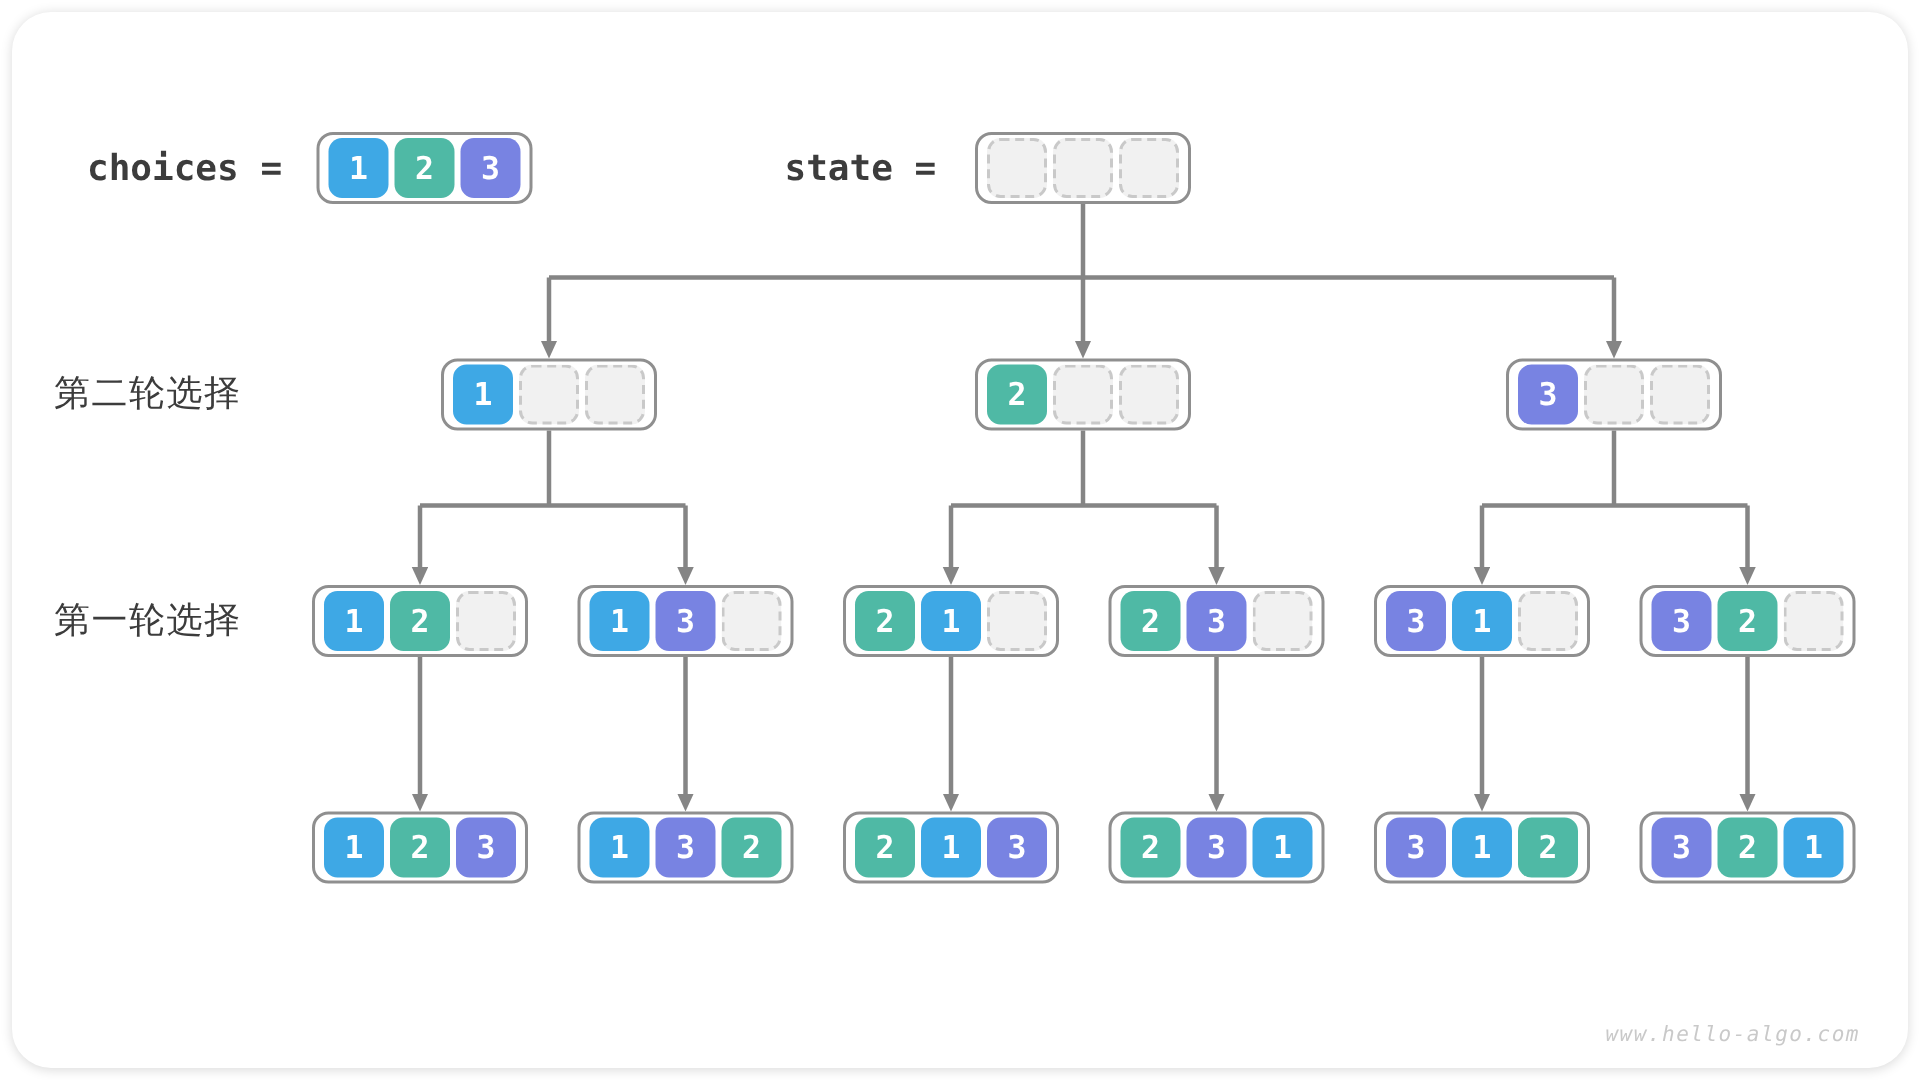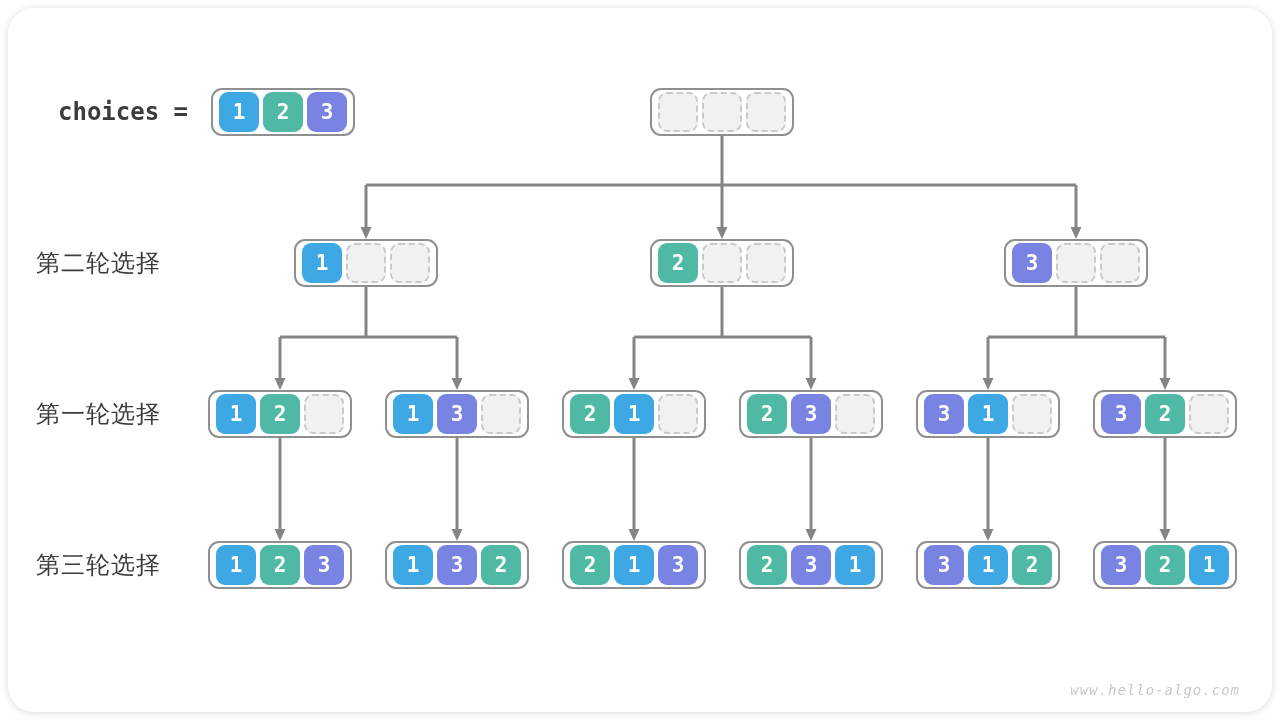--- a/index.html
+++ b/index.html
@@ -79,29 +79,29 @@
       </g>
   </svg>
 
   <div class="toplabel" style="left:58px;top:88px">choices =</div>
   <div class="box" id="choices-box" style="left:211px;top:88px">
       <div class="cell filled" style="background: rgb(62, 168, 229);">1</div>
       <div class="cell filled" style="background: rgb(79, 185, 165);">2</div>
       <div class="cell filled" style="background: rgb(120, 131, 226);">3</div>
     </div>
 
+  <div class="toplabel" style="left:523px;top:88px">state =</div>
   <div class="box" id="state-box" style="left:650px;top:88px">
       <div class="cell empty"></div>
       <div class="cell empty"></div>
       <div class="cell empty"></div>
     </div>
 
   <div class="rowlabel" style="top:239px">第二轮选择</div>
   <div class="rowlabel" style="top:390px">第一轮选择</div>
-  <div class="rowlabel" style="top:541px">第三轮选择</div>
 
   <div id="nodes">
       <div class="box node" style="left: 294px; top: 239px;">
         <div class="cell filled" style="background: rgb(62, 168, 229);">1</div>
         <div class="cell empty"></div>
         <div class="cell empty"></div>
       </div>
       <div class="box node" style="left: 650px; top: 239px;">
         <div class="cell filled" style="background: rgb(79, 185, 165);">2</div>
         <div class="cell empty"></div>

